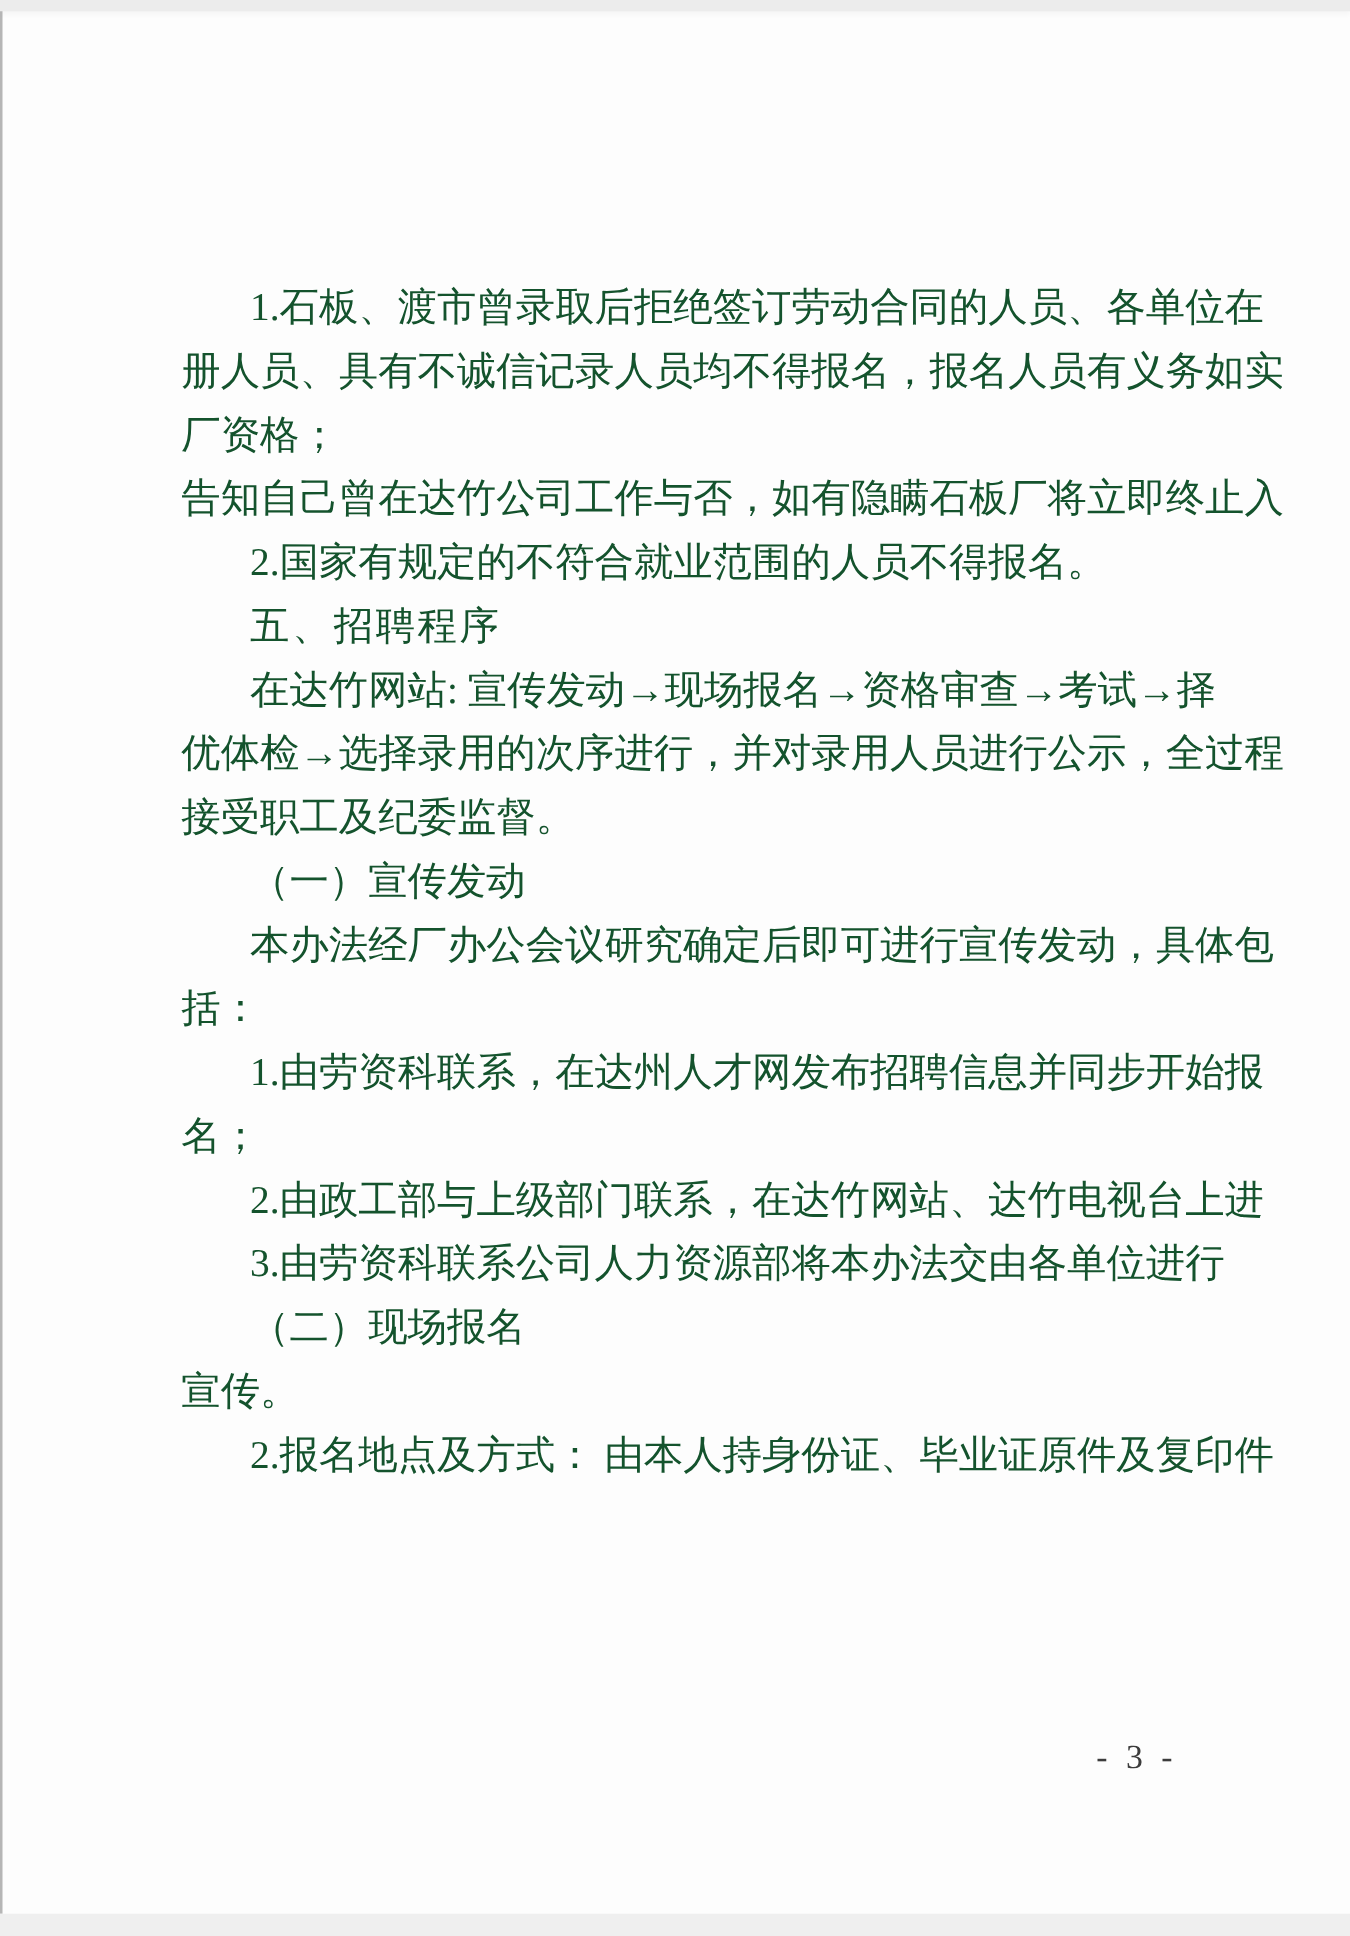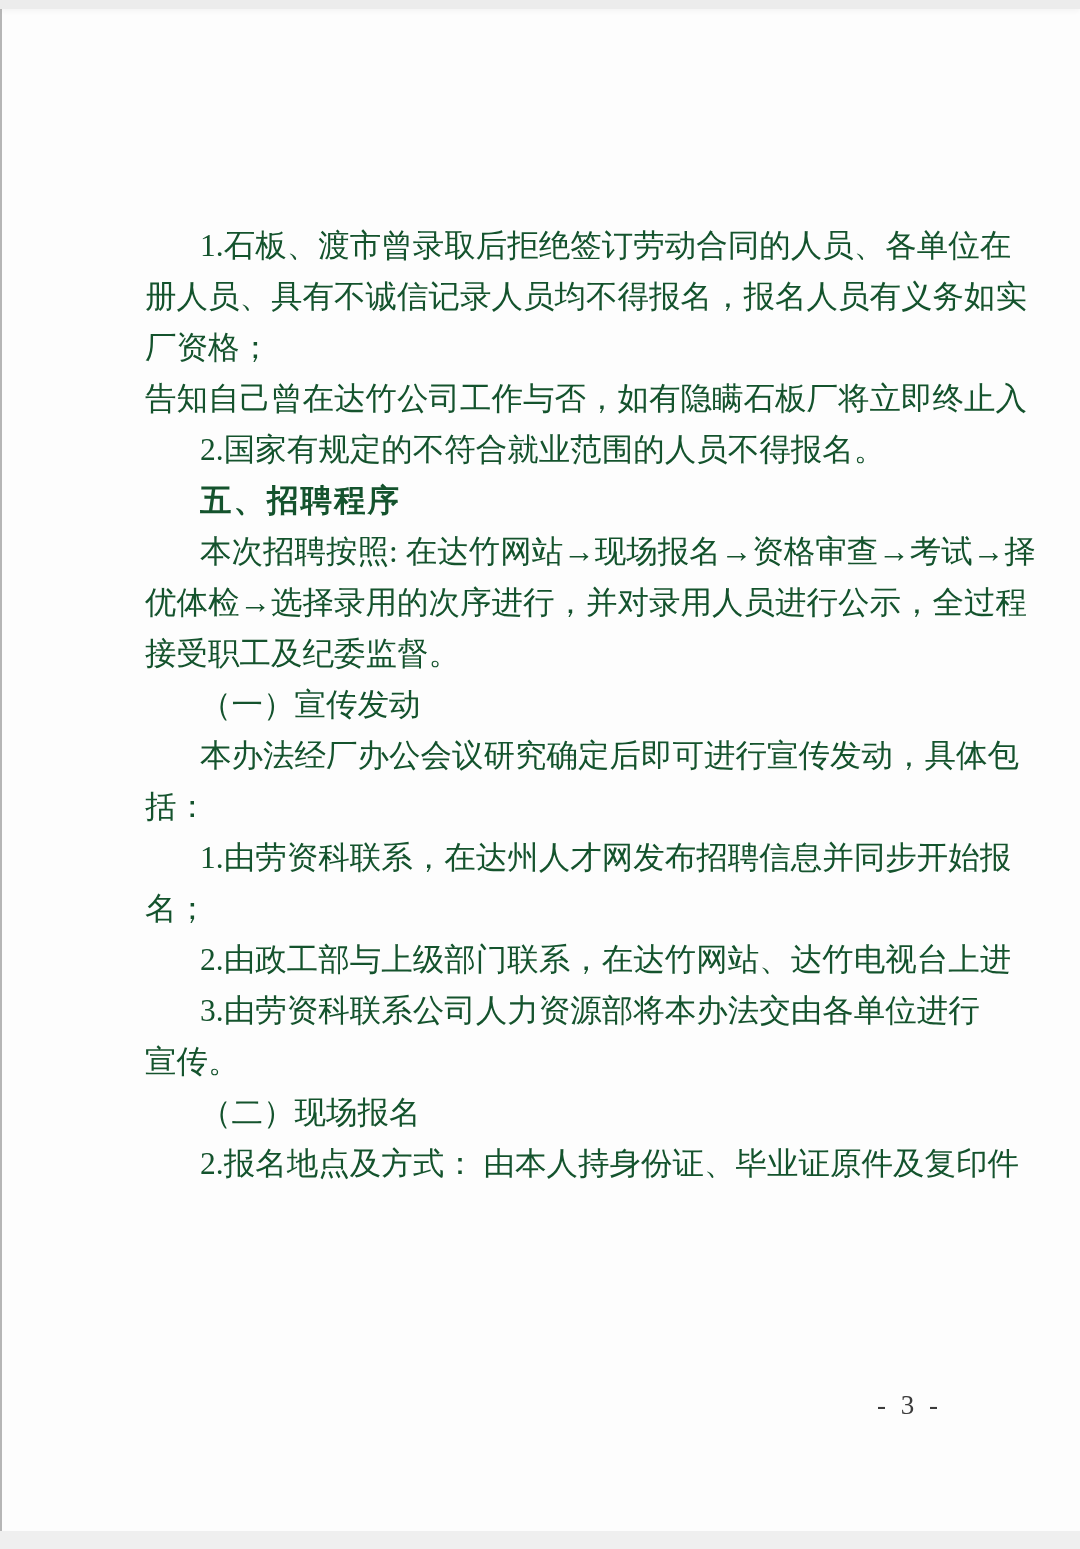--- a/index.html
+++ b/index.html
@@ -47,21 +47,21 @@
     height: 51px;
     line-height: 51px;
     font-size: 31.5px;
     letter-spacing: 0px;
     white-space: nowrap;
   }
   .line.indent {
     padding-left: 55px;
   }
   .line.heading {
-    font-weight: bold;
+    font-weight: normal;
     font-family: "Liberation Sans", "DejaVu Sans", sans-serif;
     letter-spacing: 2px;
   }
   .page-number {
     position: absolute;
     top: 1390px;
     right: 138px;
     font-size: 27px;
     letter-spacing: 4px;
     color: #3c3c3c;
@@ -74,28 +74,28 @@
 <div class="scan-edge-left"></div>
 <div class="scan-edge-bottom"></div>
 
 <div class="doc-body">
   <p class="line indent">1.石板、渡市曾录取后拒绝签订劳动合同的人员、各单位在</p>
   <p class="line">册人员、具有不诚信记录人员均不得报名，报名人员有义务如实</p>
   <p class="line">厂资格；</p>
   <p class="line">告知自己曾在达竹公司工作与否，如有隐瞒石板厂将立即终止入</p>
   <p class="line indent">2.国家有规定的不符合就业范围的人员不得报名。</p>
   <p class="line indent heading">五、招聘程序</p>
-  <p class="line indent">本次招聘按照: 在达竹网站→现场报名→资格审查→考试→择</p>
+  <p class="line indent">在达竹网站: 宣传发动→现场报名→资格审查→考试→择</p>
   <p class="line">优体检→选择录用的次序进行，并对录用人员进行公示，全过程</p>
   <p class="line">接受职工及纪委监督。</p>
   <p class="line indent">（一）宣传发动</p>
   <p class="line indent">本办法经厂办公会议研究确定后即可进行宣传发动，具体包</p>
   <p class="line">括：</p>
   <p class="line indent">1.由劳资科联系，在达州人才网发布招聘信息并同步开始报</p>
   <p class="line">名；</p>
   <p class="line indent">2.由政工部与上级部门联系，在达竹网站、达竹电视台上进</p>
   <p class="line indent">3.由劳资科联系公司人力资源部将本办法交由各单位进行</p>
+  <p class="line indent">（二）现场报名</p>
   <p class="line">宣传。</p>
-  <p class="line indent">（二）现场报名</p>
   <p class="line indent">2.报名地点及方式： 由本人持身份证、毕业证原件及复印件</p>
 </div>
 
 <div class="page-number">- 3 -</div>
 
 </body></html>

